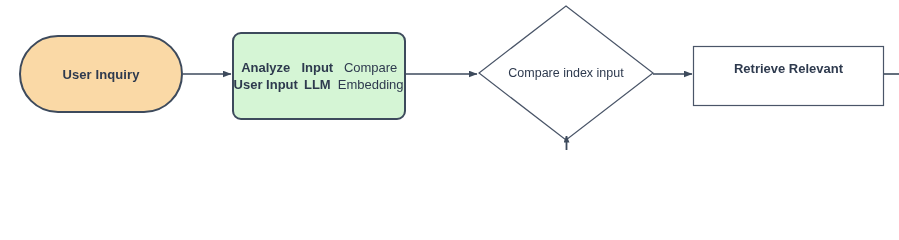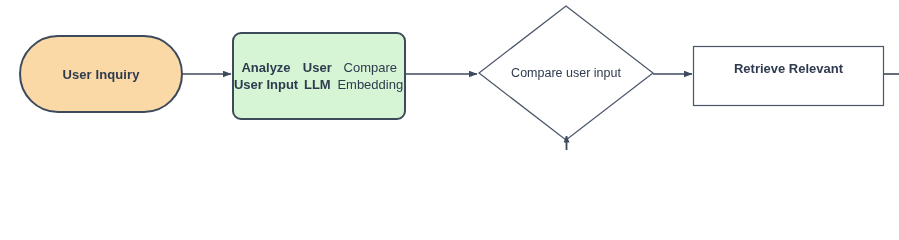--- a/index.html
+++ b/index.html
@@ -118,25 +118,25 @@
 
     <line x1="884" y1="74" x2="899" y2="74" stroke="#3D4A5C" stroke-width="1.6"></line>
   </svg>
 
   <div class="node-label" id="node-user-inquiry-label">
     <span>User Inquiry</span>
   </div>
 
   <div class="node-label" id="node-analyze-label">
     <span class="strong">Analyze User Input</span>
-    <span class="strong">User LLM</span>
+    <span class="strong">Input LLM</span>
     <span class="normal">Compare Embedding</span>
   </div>
 
   <div class="node-label" id="node-decision-label">
-    <span>Compare user input</span>
+    <span>Compare index input</span>
   </div>
 
   <div class="node-label" id="node-retrieve-label">
     <span>Retrieve Relevant</span>
   </div>
 
 </div>
 
 </body></html>

